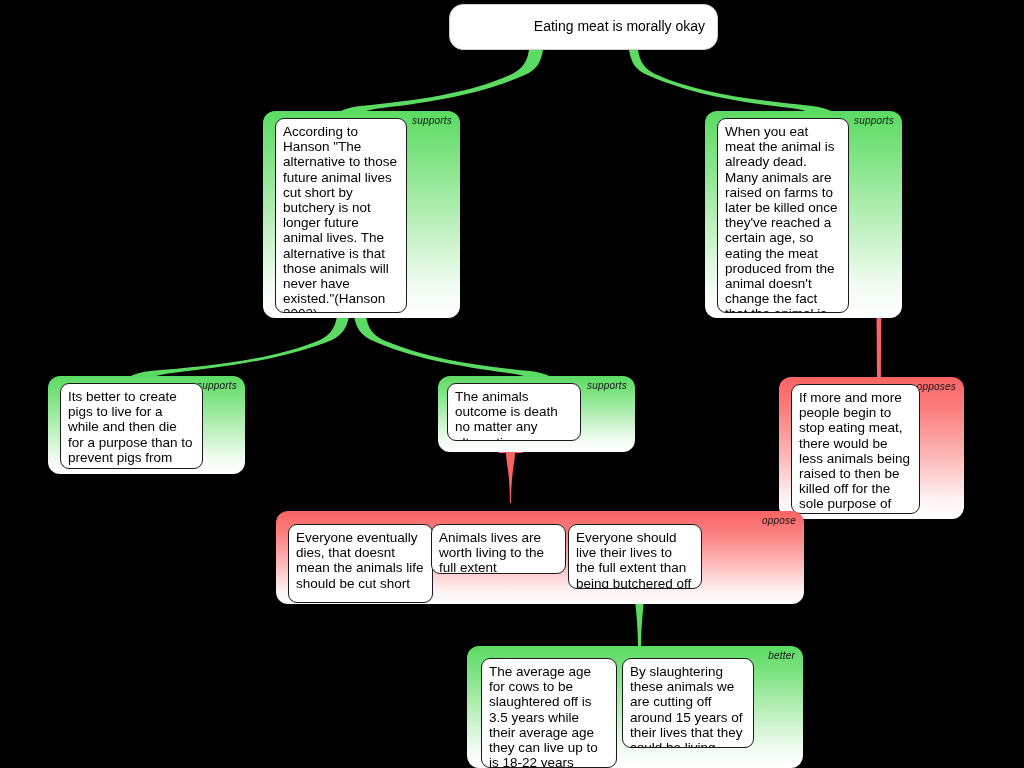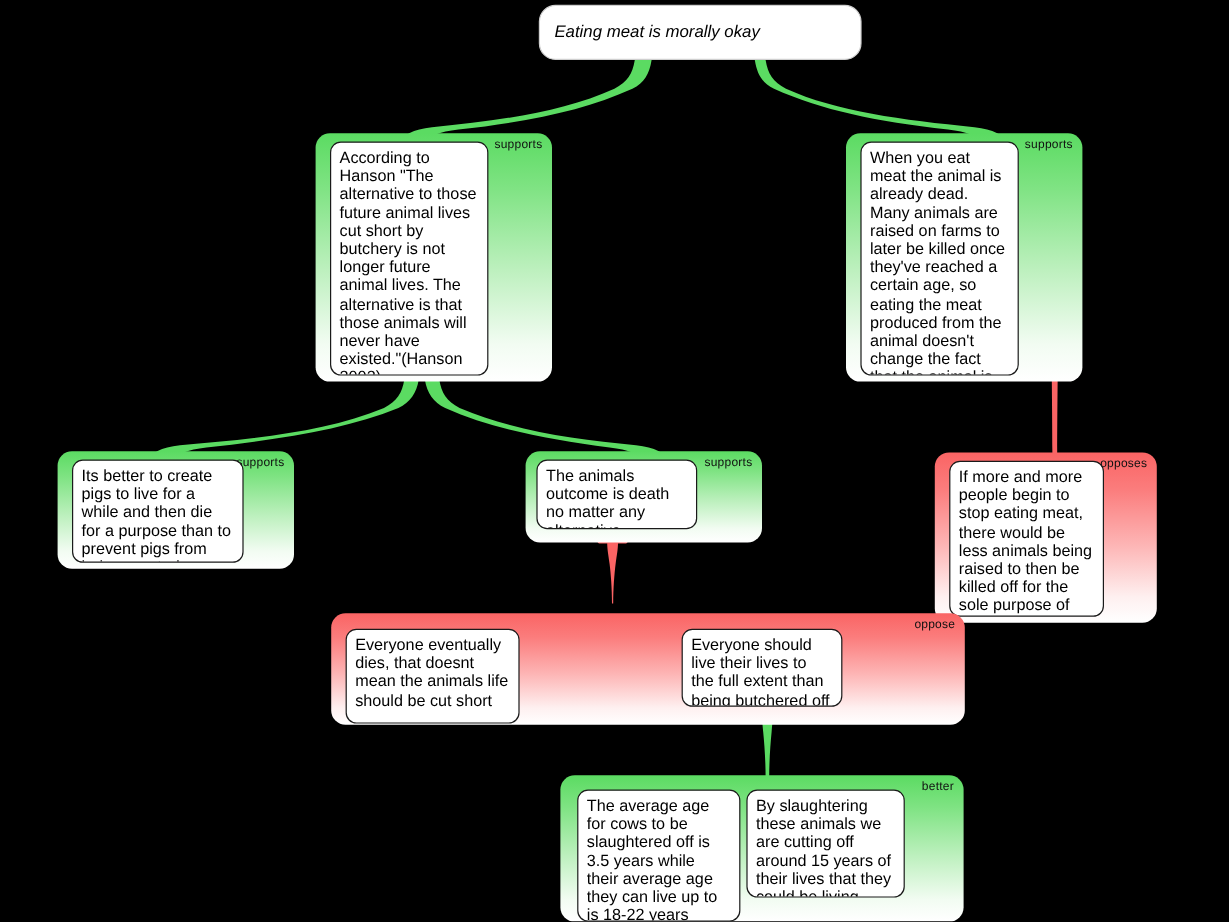--- a/index.html
+++ b/index.html
@@ -25,43 +25,43 @@
   .group.opposes{
     background:linear-gradient(to bottom,#FA6464 0%,#FB7D7D 22%,#FDB6B6 55%,#FEF0F0 85%,#FFFFFF 100%);
   }
   .group-label{
     position:absolute;
     top:4px;right:8px;
     font-size:10px;
     color:#111;
     letter-spacing:.2px;
     white-space:nowrap;
+    font-style:italic;
   }
 
   
   .card{
     position:absolute;
     background:#fff;
     border:1.4px solid #1a1a1a;
     border-radius:9px;
     box-sizing:border-box;
     padding:5px 7px 4px 7px;
     font-size:13.5px;
     line-height:15.2px;
     color:#000;
     overflow:hidden;
   }
   .card.root{
     border:1px solid #cfcfcf;
     border-radius:14px;
-    display:flex;align-items:center;justify-content:flex-start;
+    display:flex;align-items:center;justify-content:flex-end;
     font-size:14px;
     padding:0 12px;
     text-align:center;
-    font-style:italic;
   }
 </style>
 </head>
 <body>
 
 <div id="map">
 
   <svg id="links" viewBox="0 0 1024 768">
 
     <path fill="#5BDB62" d="M 529 50
@@ -168,20 +168,23 @@
     <div class="card" style="left:12px;top:7px;width:129px;height:130px;">
       <span>If more and more people begin to stop eating meat, there would be less animals being raised to then be killed off for the sole purpose of their meat.</span>
     </div>
   </div>
 
   <div class="group opposes" style="left:276px;top:511px;width:528px;height:93px;">
     <span class="group-label">oppose</span>
     <div class="card" style="left:12px;top:13px;width:145px;height:79px;">
       <span>Everyone eventually dies, that doesnt mean the animals life should be cut short</span>
     </div>
+    <div class="card" style="left:155px;top:13px;width:135px;height:50px;">
+      <span>Animals lives are worth living to the full extent</span>
+    </div>
     <div class="card" style="left:292px;top:13px;width:134px;height:65px;">
       <span>Everyone should live their lives to the full extent than being butchered off</span>
     </div>
   </div>
 
   <div class="group supports" style="left:467px;top:646px;width:336px;height:122px;">
     <span class="group-label">better</span>
     <div class="card" style="left:14px;top:12px;width:136px;height:110px;">
       <span>The average age for cows to be slaughtered off is 3.5 years while their average age they can live up to is 18-22 years</span>
     </div>

